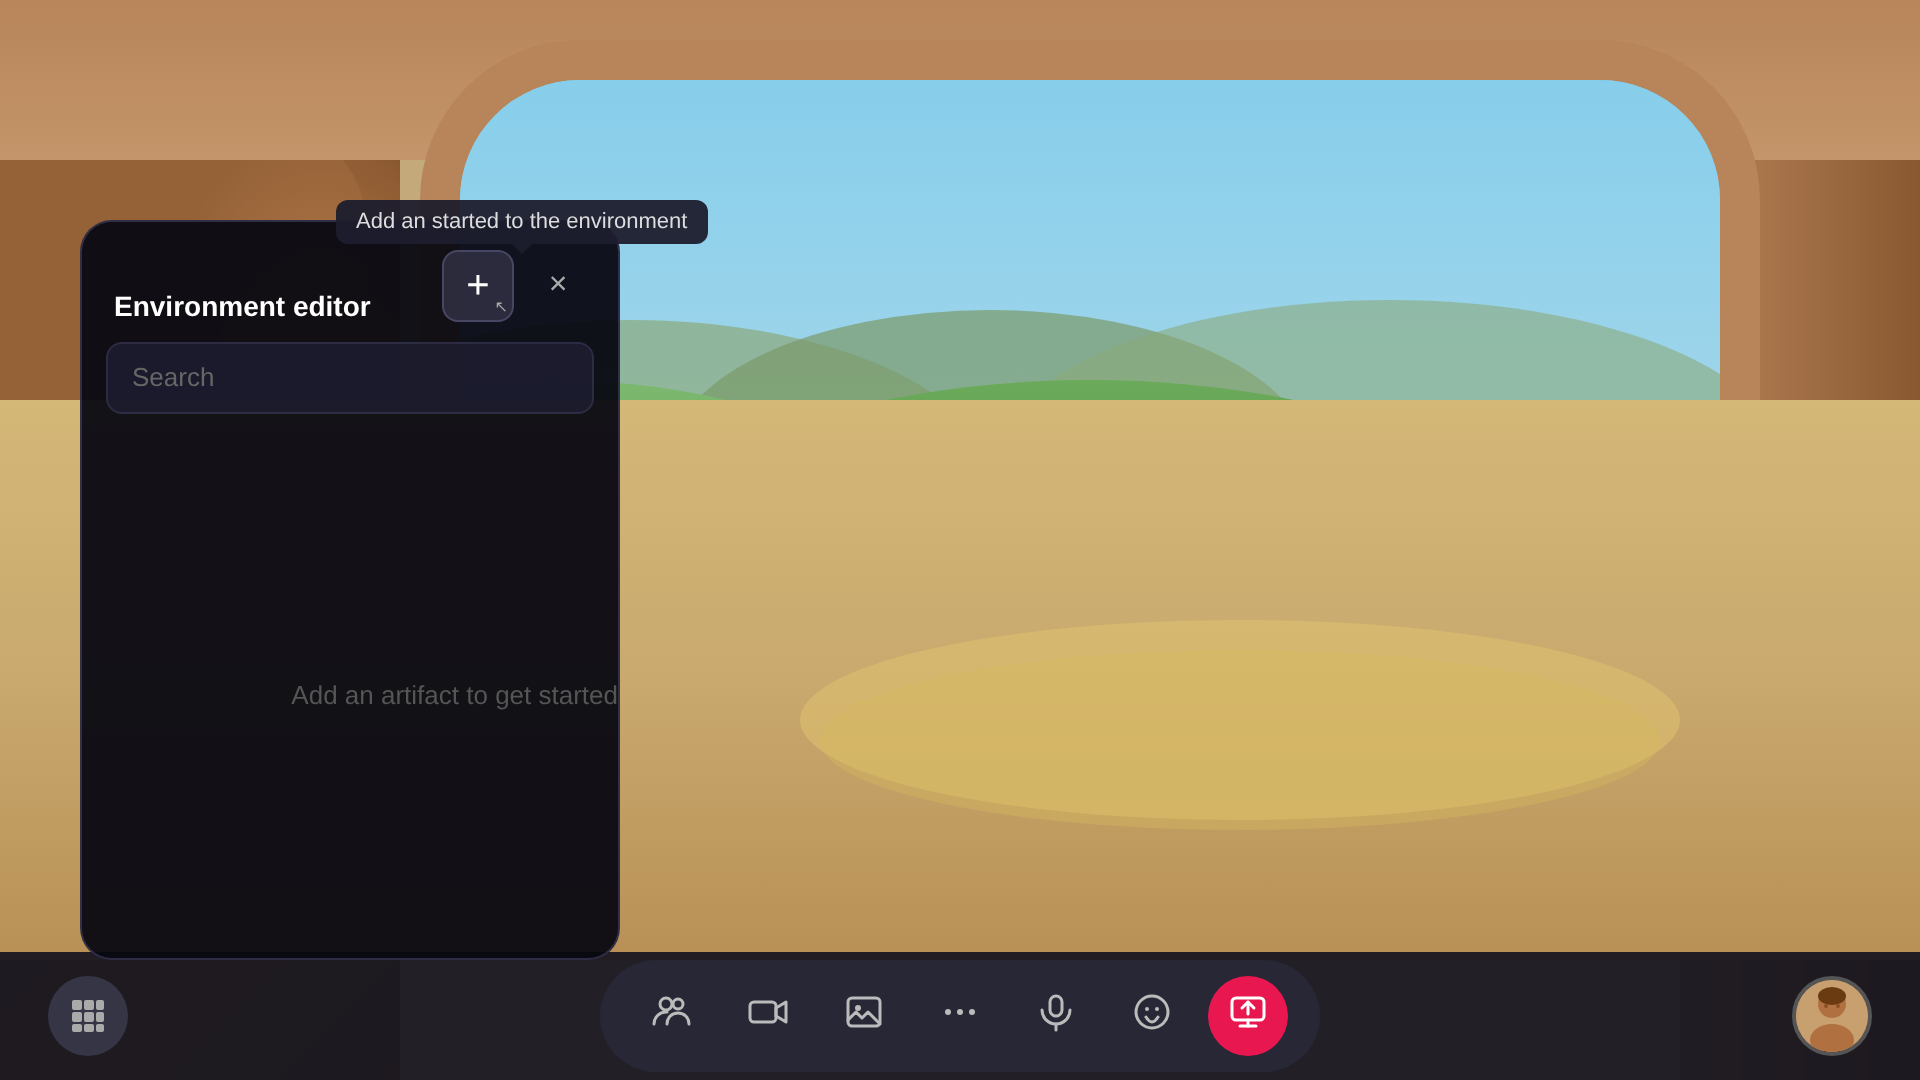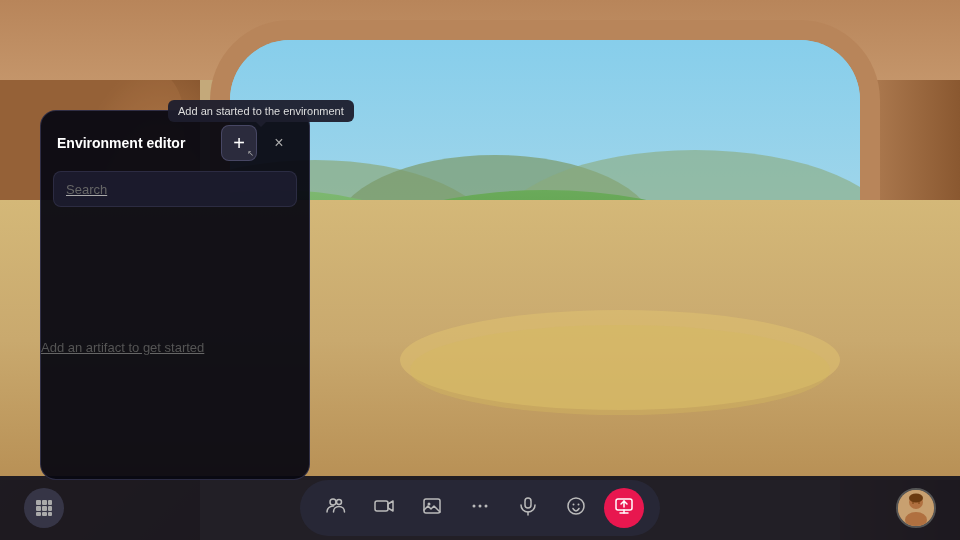--- a/index.html
+++ b/index.html
@@ -172,21 +172,21 @@
       height: 370px;
       background: rgba(8, 8, 18, 0.95);
       border-radius: 16px;
       border: 1px solid rgba(80, 80, 120, 0.5);
       overflow: hidden;
       z-index: 100;
     }
 
     .panel-header {
       display: flex;
-      align-items: center;
+      align-items: flex-end;
       justify-content: space-between;
       padding: 14px 16px 10px;
     }
 
     .panel-title {
       color: #ffffff;
       font-size: 14px;
       font-weight: 600;
     }
 
@@ -232,35 +232,33 @@
       padding: 8px 12px;
     }
 
     .panel-search input {
       background: transparent;
       border: none;
       outline: none;
       color: #aaa;
       font-size: 13px;
       width: 100%;
-      text-decoration: underline;
     }
 
     .panel-search input::placeholder {
       color: #666;
     }
 
     .panel-content {
       display: flex;
       align-items: center;
-      justify-content: flex-start;
+      justify-content: flex-end;
       height: 260px;
       color: #666;
       font-size: 13px;
-      text-decoration: underline;
     }
 
     
     .tooltip {
       position: absolute;
       top: 100px;
       left: 168px;
       background: rgba(30, 30, 45, 0.95);
       color: #ddd;
       font-size: 11px;

